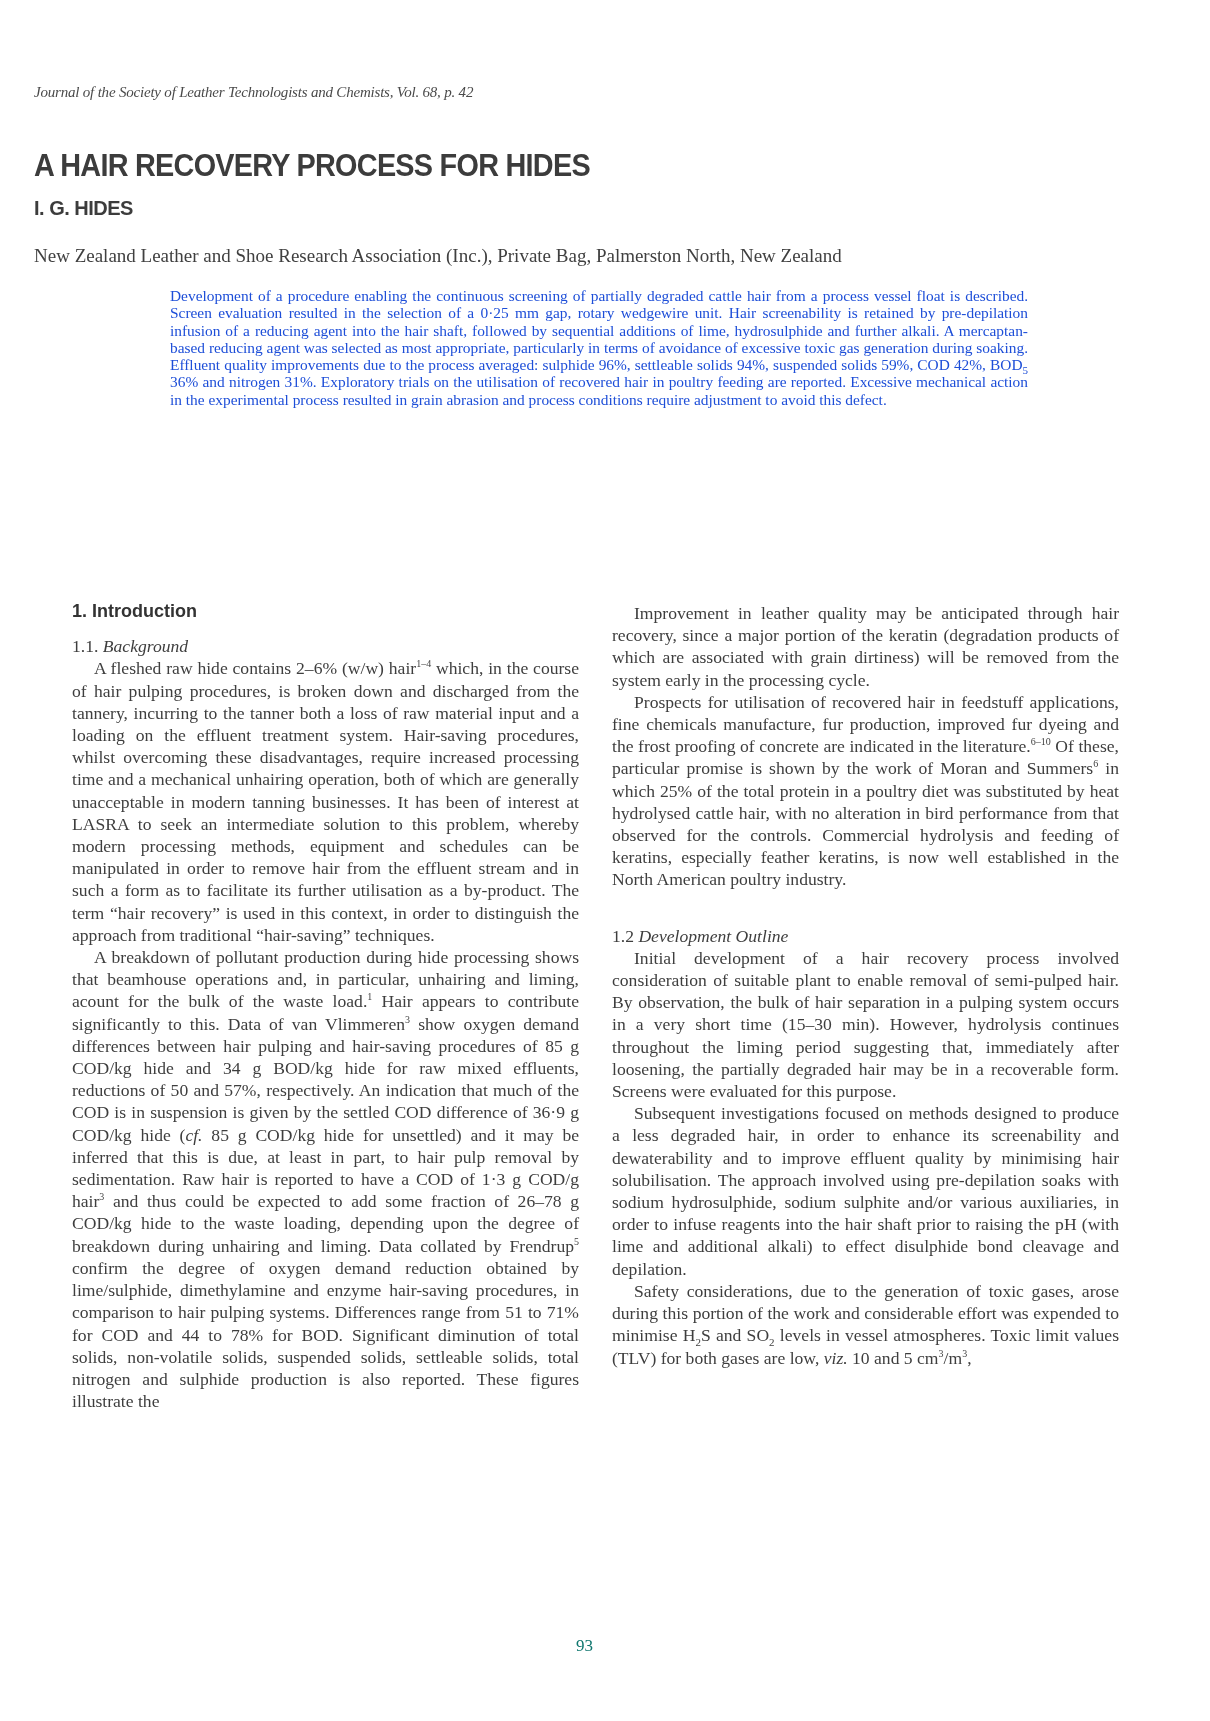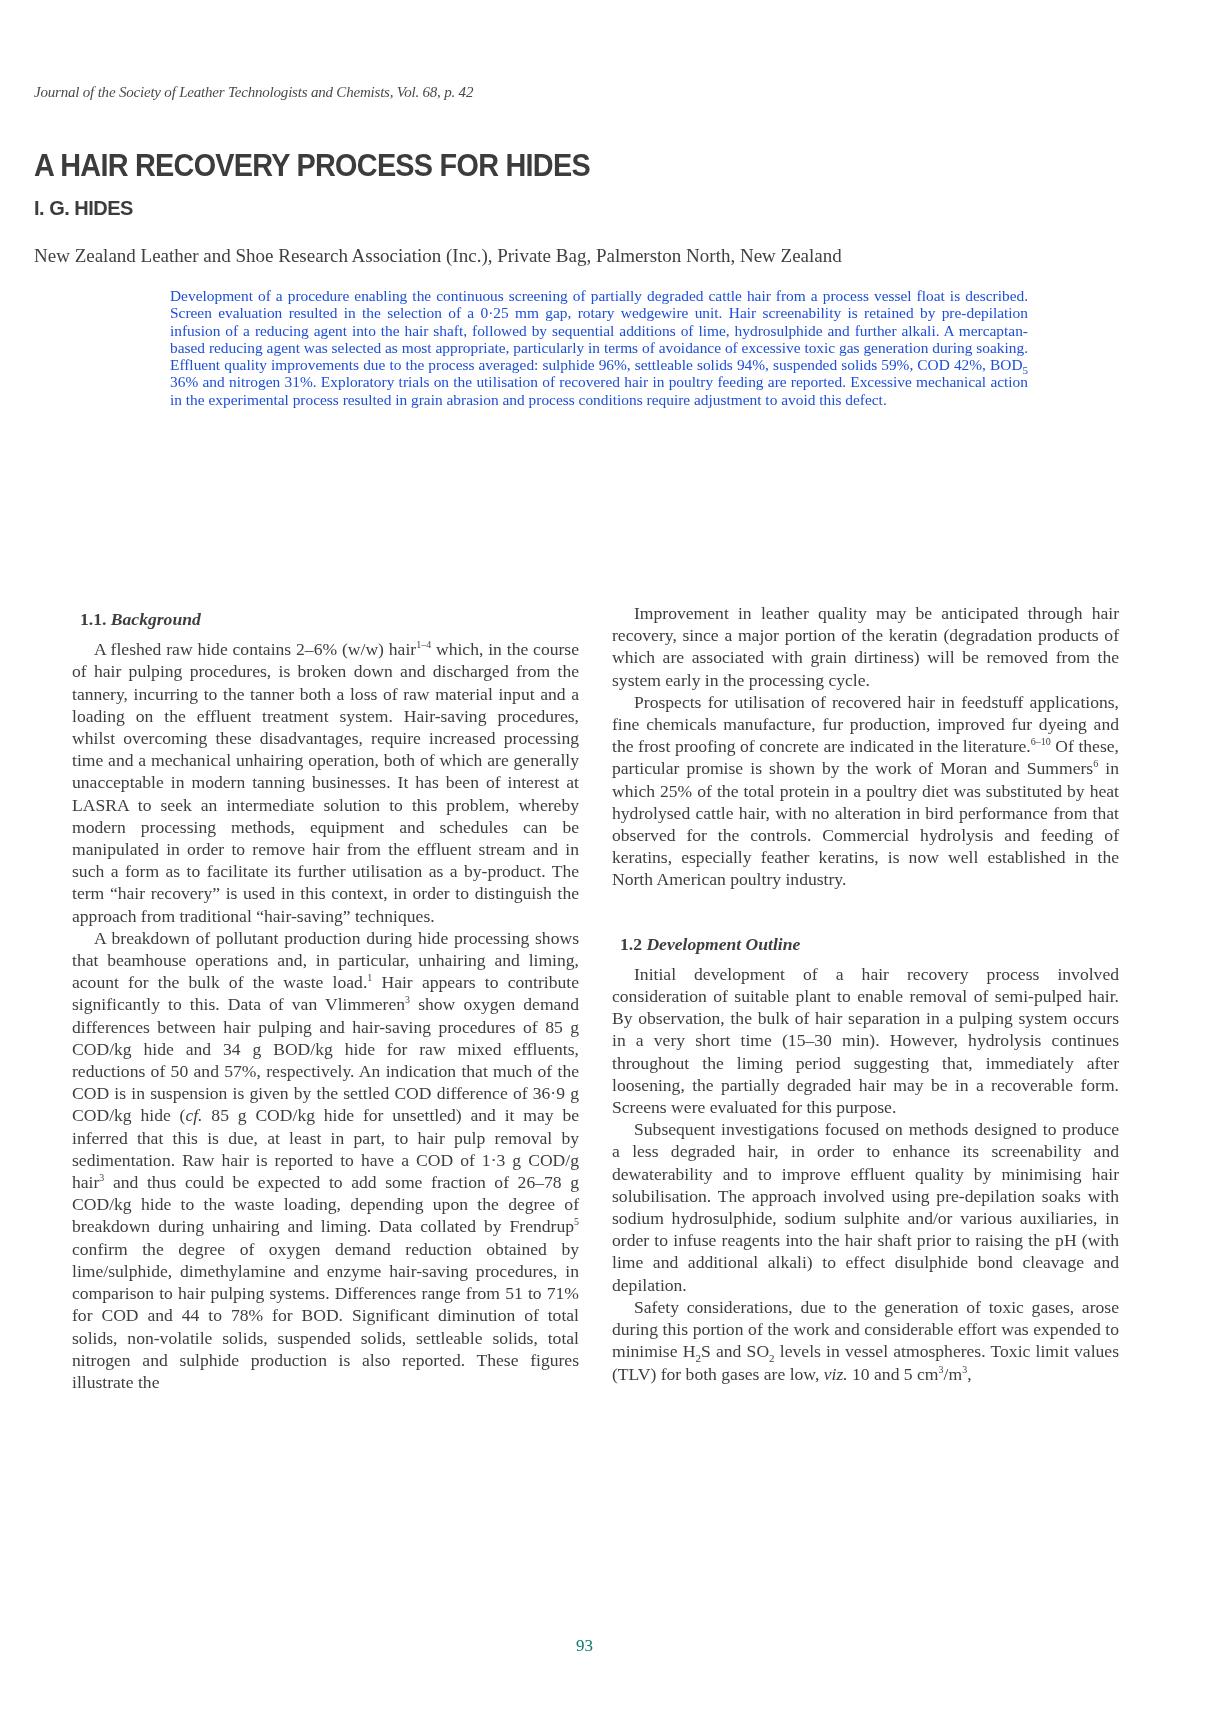--- a/index.html
+++ b/index.html
@@ -8,21 +8,21 @@
   .title { position: absolute; left: 34px; top: 148px; font-family: "Liberation Sans", sans-serif; font-weight: bold; font-size: 31px; color: #3c3c3c; letter-spacing: -0.8px; transform: scaleX(0.93); transform-origin: left; }
   .author { position: absolute; left: 34px; top: 197px; font-family: "Liberation Sans", sans-serif; font-weight: bold; font-size: 20px; color: #3c3c3c; letter-spacing: -0.5px; }
   .affil { position: absolute; left: 34px; top: 245px; font-size: 19px; color: #404040; }
   .summary { position: absolute; left: 170px; top: 287px; width: 858px; }
   .summary h3 { margin: 0 0 12px 0; font-size: 16px; font-weight: bold; color: #3c3c3c; }
   .summary p { margin: 0; font-size: 15.4px; line-height: 17.3px; text-align: justify; color: #1d4ed8; }
   .col { position: absolute; top: 600px; width: 507px; font-size: 17.6px; line-height: 22.2px; text-align: justify; color: #3e3e3e; }
   .col.left { left: 72px; }
   .col.right { left: 612px; top: 602px; }
   .sec-head { font-family: "Liberation Sans", sans-serif; font-weight: bold; font-size: 18px; margin: 0 0 13px 0; color: #333; }
-  .subsec { margin: 8px; font-weight: bold; }
+  .subsec { margin: 0; }
   .subsec i { font-style: italic; }
   .para { margin: 0; text-indent: 22px; }
   .para.noindent { text-indent: 0; }
   .gap { height: 34px; }
   sup { font-size: 10px; line-height: 0; }
   sub { font-size: 11px; line-height: 0; }
   .pageno { position: absolute; left: 576px; top: 1628px; font-size: 17px; color: #0f766e; margin-top: 8px; }
 </style>
 </head>
 <body>
@@ -30,20 +30,21 @@
 <div class="journal">Journal of the Society of Leather Technologists and Chemists, Vol. 68, p. 42</div>
 <div class="title">A HAIR RECOVERY PROCESS FOR HIDES</div>
 <div class="author">I. G. HIDES</div>
 <div class="affil">New Zealand Leather and Shoe Research Association (Inc.), Private Bag, Palmerston North, New Zealand</div>
 
 <div class="summary">
   <p><span>Development of a procedure enabling the continuous screening of partially degraded cattle hair from a process vessel float is described. Screen evaluation resulted in the selection of a 0·25 mm gap, rotary wedgewire unit. Hair screenability is retained by pre-depilation infusion of a reducing agent into the hair shaft, followed by sequential additions of lime, hydrosulphide and further alkali. A mercaptan-based reducing agent was selected as most appropriate, particularly in terms of avoidance of excessive toxic gas generation during soaking. Effluent quality improvements due to the process averaged: sulphide 96%, settleable solids 94%, suspended solids 59%, COD 42%, BOD</span><sub>5</sub><span> 36% and nitrogen 31%. Exploratory trials on the utilisation of recovered hair in poultry feeding are reported. Excessive mechanical action in the experimental process resulted in grain abrasion and process conditions require adjustment to avoid this defect.</span></p>
 </div>
 
 <div class="col left">
+  <div class="sec-head">1.  Introduction</div>
   <p class="subsec"><span>1.1.</span> <i>Background</i></p>
   <p class="para"><span>A fleshed raw hide contains 2–6% (w/w) hair</span><sup>1–4</sup><span> which, in the course of hair pulping procedures, is broken down and discharged from the tannery, incurring to the tanner both a loss of raw material input and a loading on the effluent treatment system. Hair-saving procedures, whilst overcoming these disadvantages, require increased processing time and a mechanical unhairing operation, both of which are generally unacceptable in modern tanning businesses. It has been of interest at LASRA to seek an intermediate solution to this problem, whereby modern processing methods, equipment and schedules can be manipulated in order to remove hair from the effluent stream and in such a form as to facilitate its further utilisation as a by-product. The term “hair recovery” is used in this context, in order to distinguish the approach from traditional “hair-saving” techniques.</span></p>
   <p class="para"><span>A breakdown of pollutant production during hide processing shows that beamhouse operations and, in particular, unhairing and liming, acount for the bulk of the waste load.</span><sup>1</sup><span> Hair appears to contribute significantly to this. Data of van Vlimmeren</span><sup>3</sup><span> show oxygen demand differences between hair pulping and hair-saving procedures of 85 g COD/kg hide and 34 g BOD/kg hide for raw mixed effluents, reductions of 50 and 57%, respectively. An indication that much of the COD is in suspension is given by the settled COD difference of 36·9 g COD/kg hide (</span><i>cf.</i><span> 85 g COD/kg hide for unsettled) and it may be inferred that this is due, at least in part, to hair pulp removal by sedimentation. Raw hair is reported to have a COD of 1·3 g COD/g hair</span><sup>3</sup><span> and thus could be expected to add some fraction of 26–78 g COD/kg hide to the waste loading, depending upon the degree of breakdown during unhairing and liming. Data collated by Frendrup</span><sup>5</sup><span id="p2f"> confirm the degree of oxygen demand reduction obtained by lime/sulphide, dimethylamine and enzyme hair-saving procedures, in comparison to hair pulping systems. Differences range from 51 to 71% for COD and 44 to 78% for BOD. Significant diminution of total solids, non-volatile solids, suspended solids, settleable solids, total nitrogen and sulphide production is also reported. These figures illustrate the</span></p>
 </div>
 
 <div class="col right" id="rightcol">
   <p class="para">Improvement in leather quality may be anticipated through hair recovery, since a major portion of the keratin (degradation products of which are associated with grain dirtiness) will be removed from the system early in the processing cycle.</p>
   <p class="para"><span>Prospects for utilisation of recovered hair in feedstuff applications, fine chemicals manufacture, fur production, improved fur dyeing and the frost proofing of concrete are indicated in the literature.</span><sup>6–10</sup><span> Of these, particular promise is shown by the work of Moran and Summers</span><sup>6</sup><span> in which 25% of the total protein in a poultry diet was substituted by heat hydrolysed cattle hair, with no alteration in bird performance from that observed for the controls. Commercial hydrolysis and feeding of keratins, especially feather keratins, is now well established in the North American poultry industry.</span></p>
   <div class="gap"></div>
   <p class="subsec"><span>1.2</span> <i>Development Outline</i></p>

